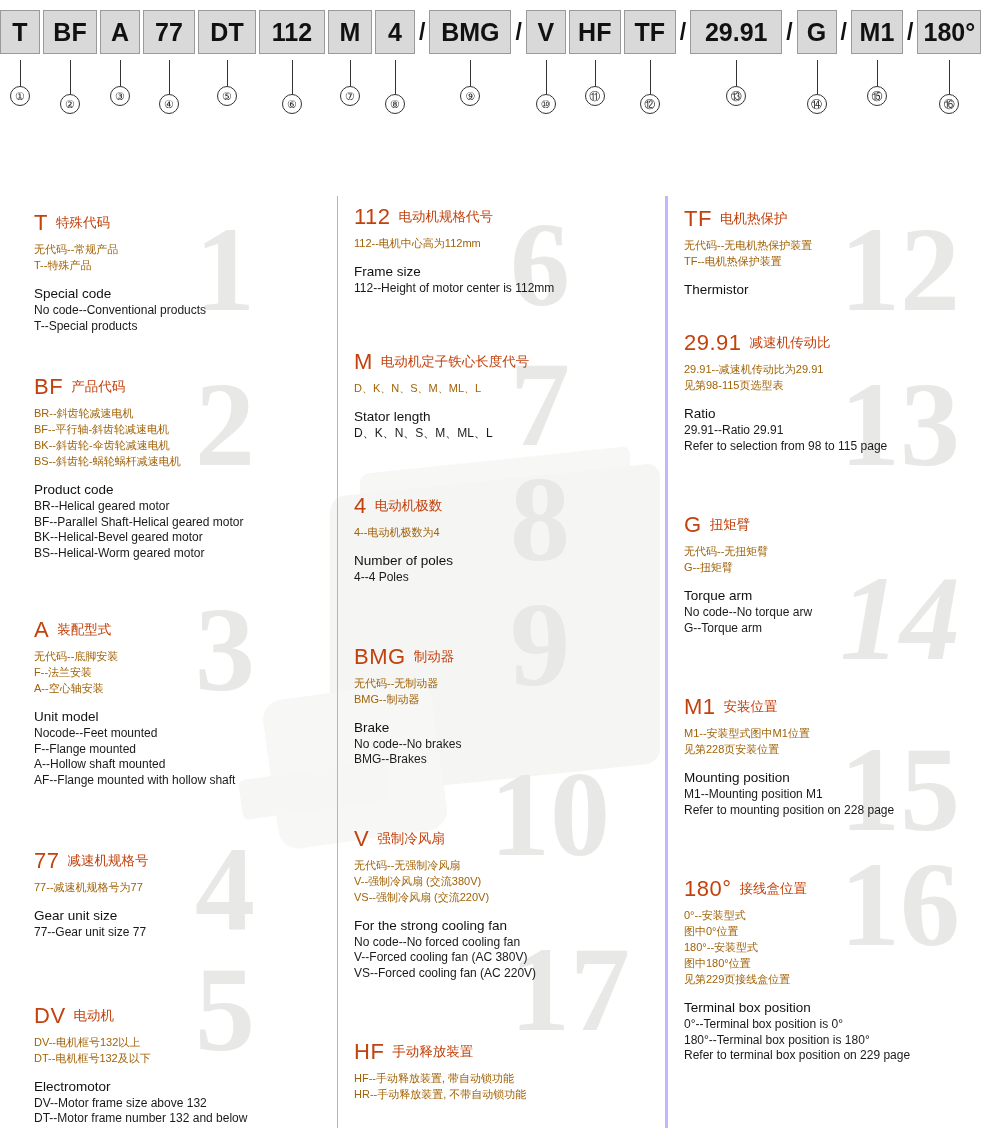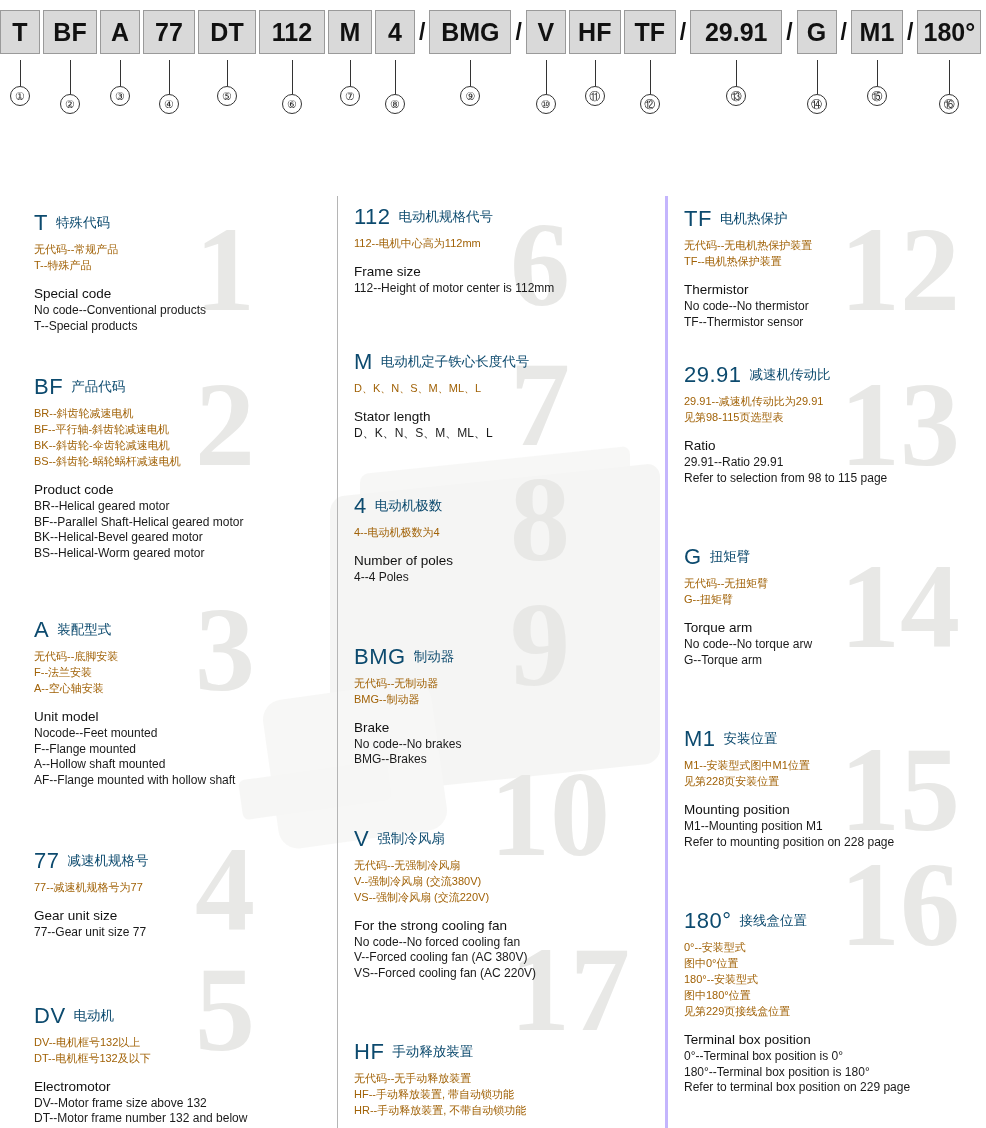--- a/index.html
+++ b/index.html
@@ -156,21 +156,21 @@
   }
   .col.c1 { left: 18px;  width: 320px; border-right: 1px solid #b5b5b5; }
   .col.c2 { left: 338px; width: 330px; border-right: 3px solid #c4b5fd; }
   .col.c3 { left: 668px; width: 300px; }
   .col-inner { padding: 0 14px 0 16px; position: relative; }
 
   .entry { margin-bottom: 26px; position: relative; }
   .entry-head {
     font-size: 21px;
     font-weight: normal;
-    color: #0c4a6e;
+    color: #c2410c;
     margin-bottom: 5px;
     white-space: nowrap;
   }
   .entry-head .code {
     font-size: 22px;
     letter-spacing: 0.5px;
   }
   .entry-head .cn {
     font-size: 13.5px;
     margin-left: 8px;
@@ -272,21 +272,21 @@
     <div class="ghost" style="left: 195px; top: 830px;">4</div>
     <div class="ghost" style="left: 195px; top: 950px;">5</div>
     <div class="ghost" style="left: 510px; top: 205px;">6</div>
     <div class="ghost" style="left: 510px; top: 345px;">7</div>
     <div class="ghost" style="left: 510px; top: 460px;">8</div>
     <div class="ghost" style="left: 510px; top: 585px;">9</div>
     <div class="ghost" style="left: 490px; top: 755px;">10</div>
     <div class="ghost" style="left: 510px; top: 930px;">17</div>
     <div class="ghost" style="left: 840px; top: 210px;">12</div>
     <div class="ghost" style="left: 840px; top: 365px;">13</div>
-    <div class="ghost" style="left: 840px; top: 547px;">14</div>
+    <div class="ghost" style="left: 840px; top: 559px; font-style: italic;">14</div>
     <div class="ghost" style="left: 840px; top: 690px; margin-top: 40px;">15</div>
     <div class="ghost" style="left: 840px; top: 845px;">16</div>
   </div>
 
 <div id="columns">
   <div class="col c1">
       <div class="col-inner" style="padding-top: 14px;">
         <div class="entry" style="margin-bottom: 40px;">
           <div class="entry-head"><span class="code">T</span><span class="cn">特殊代码</span></div>
           <div class="lines-cn">
@@ -408,40 +408,35 @@
           <div class="sub-title">For the strong cooling fan</div>
           <div class="lines-en">
             <div class="line">No code--No forced cooling fan</div>
             <div class="line">V--Forced cooling fan (AC 380V)</div>
             <div class="line">VS--Forced cooling fan (AC 220V)</div>
           </div>
         </div>
         <div class="entry" style="margin-bottom: 58px; margin-top: 39px;">
           <div class="entry-head"><span class="code">HF</span><span class="cn">手动释放装置</span></div>
           <div class="lines-cn">
-            <div class="line">无代码--无手动释放装置</div>
             <div class="line">HF--手动释放装置, 带自动锁功能</div>
             <div class="line">HR--手动释放装置, 不带自动锁功能</div>
           </div>
         </div>
       </div>
     </div>
   <div class="col c3">
       <div class="col-inner" style="padding-top: 10px;">
         <div class="entry" style="margin-bottom: 32px;">
           <div class="entry-head"><span class="code">TF</span><span class="cn">电机热保护</span></div>
           <div class="lines-cn">
             <div class="line">无代码--无电机热保护装置</div>
             <div class="line">TF--电机热保护装置</div>
           </div>
           <div class="sub-title">Thermistor</div>
-          <div class="lines-en">
-            <div class="line">No code--No thermistor</div>
-            <div class="line">TF--Thermistor sensor</div>
-          </div>
         </div>
         <div class="entry" style="margin-bottom: 58px;">
           <div class="entry-head"><span class="code">29.91</span><span class="cn">减速机传动比</span></div>
           <div class="lines-cn">
             <div class="line">29.91--减速机传动比为29.91</div>
             <div class="line">见第98-115页选型表</div>
           </div>
           <div class="sub-title">Ratio</div>
           <div class="lines-en">
             <div class="line">29.91--Ratio 29.91</div>

